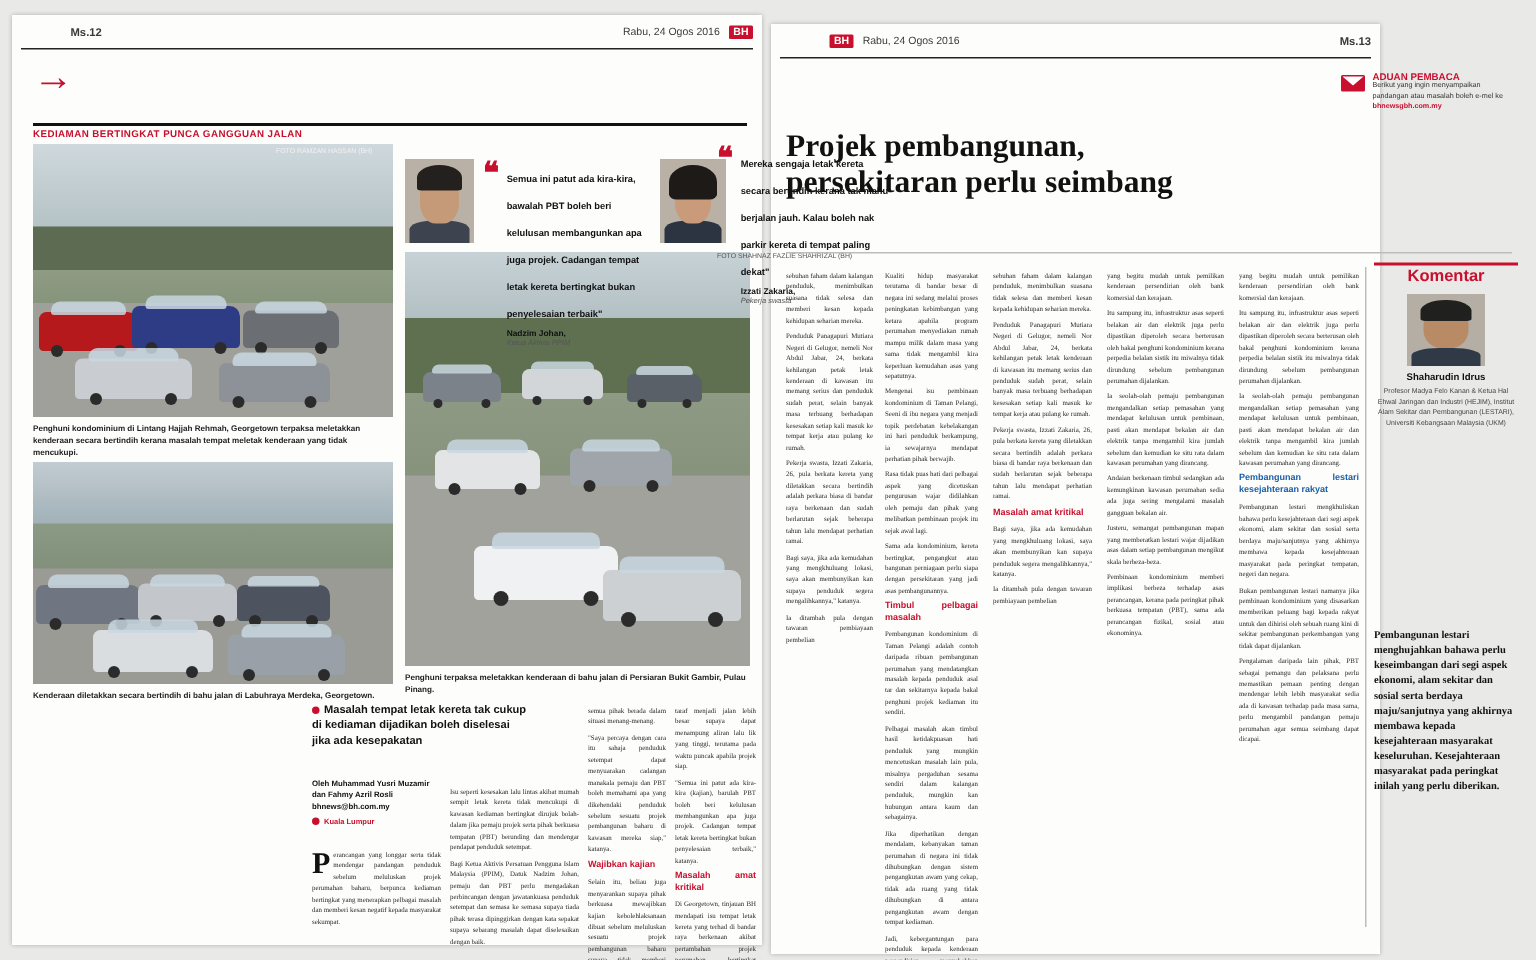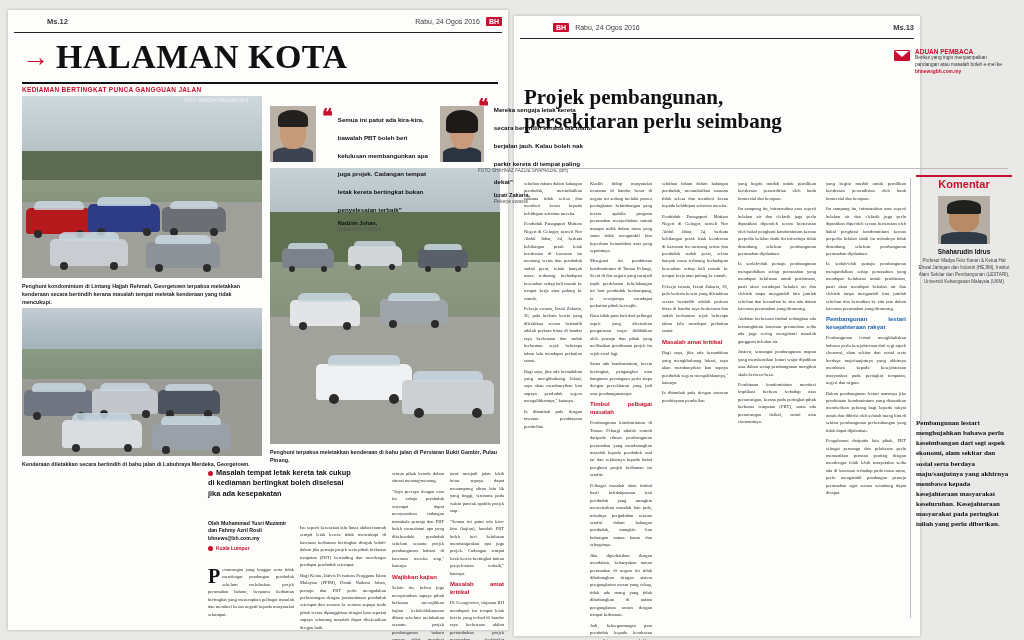--- a/index.html
+++ b/index.html
@@ -164,21 +164,20 @@
 
     <div class="folio">
       <span class="pg">Ms.12</span>
       <span class="date">Rabu, 24 Ogos 2016</span>
       <span class="bh-badge">BH</span>
     </div>
     <div class="folio-rule"></div>
 
     <div class="masthead">
       <span class="arrow">→</span>
-      <span class="title">HALAMAN KOTA</span>
     </div>
     <div class="masthead-rule"></div>
 
     <div class="kicker">KEDIAMAN BERTINGKAT PUNCA GANGGUAN JALAN</div>
 
     <div class="photo" style="left:14px;top:86px;width:240px;height:182px;">
       <div class="sky"></div>
       <div class="ground" style="background:linear-gradient(#95a289,#6d7a64);"></div>
       <div style="position:absolute;left:0;right:0;top:30%;height:16%;background:#5d6b52;"></div>
       <div class="road" style="bottom:0;height:42%;background:#a0a09a;"></div>
@@ -322,21 +321,21 @@
       <div class="qrole">Pekerja swasta</div>
     </span>
   </div>
   <div class="photocredit" style="left:478px;top:168px;">FOTO SHAHNAZ FAZLIE SHAHRIZAL (BH)</div>
 
   <div class="rheadline">Projek pembangunan, persekitaran perlu seimbang</div>
   <div class="hrule" style="left:524px;top:168px;width:484px;"></div>
 
 
   <div class="lead-note" style="left:208px;top:468px;width:144px;">
-    <span class="red-bullet"></span><span>Masalah tempat letak kereta tak cukup di kediaman bertingkat boleh diselesai jika ada kesepakatan</span>
+    <span class="red-bullet"></span><span>Masalah tempat letak kereta tak cukup di kediaman dijadikan boleh diselesai jika ada kesepakatan</span>
   </div>
 
   <div style="position:absolute;left:208px;top:520px;width:86px;">
     <div class="byline">Oleh Muhammad Yusri Muzamir dan Fahmy Azril Rosli</div>
     <div class="byline mail">bhnews@bh.com.my</div>
     <div class="bl-city" style="margin-top:3px;">
       <span class="red-bullet"></span><span>Kuala Lumpur</span>
     </div>
   </div>
 

